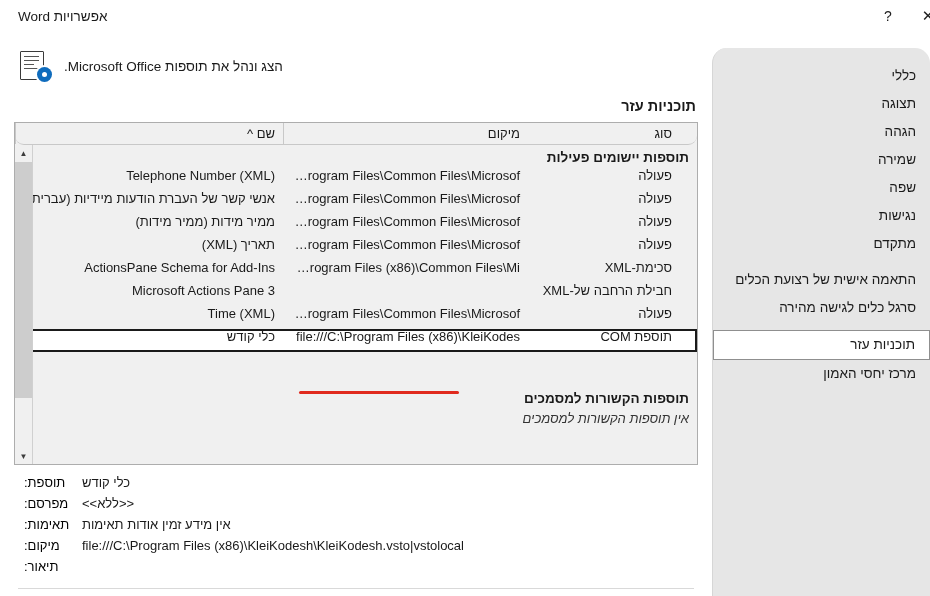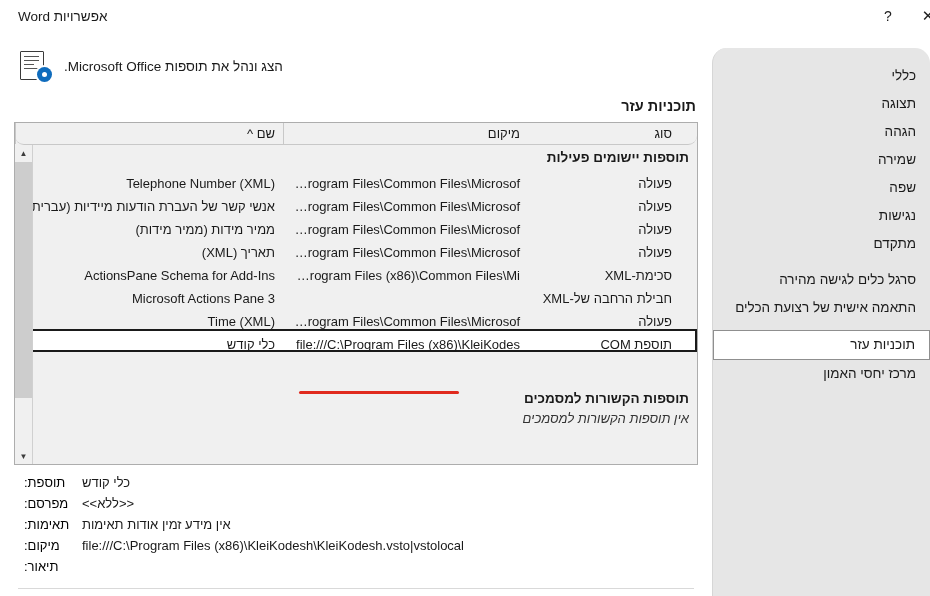--- a/index.html
+++ b/index.html
@@ -206,21 +206,21 @@
     font-size: 13.5px;
     font-weight: bold;
     text-align: right;
     padding: 5px 8px 3px 0;
     color: #1a1a1a;
   }
   .row {
     display: flex;
     flex-direction: row-reverse;
     height: 23px;
-    align-items: flex-end;
+    align-items: flex-start;
     cursor: default;
   }
   .cell {
     font-size: 13px;
     color: #1a1a1a;
     padding: 0 8px;
     box-sizing: border-box;
     text-align: right;
     white-space: nowrap;
     overflow: hidden;
@@ -336,22 +336,22 @@
 
   <div class="navpane">
     <div class="nav-item">כללי</div>
     <div class="nav-item">תצוגה</div>
     <div class="nav-item">הגהה</div>
     <div class="nav-item">שמירה</div>
     <div class="nav-item">שפה</div>
     <div class="nav-item">נגישות</div>
     <div class="nav-item">מתקדם</div>
     <div class="nav-gap"></div>
+    <div class="nav-item">התאמה אישית של רצועת הכלים</div>
     <div class="nav-item">סרגל כלים לגישה מהירה</div>
-    <div class="nav-item">התאמה אישית של רצועת הכלים</div>
     <div class="nav-gap"></div>
     <div class="nav-item selected">תוכניות עזר</div>
     <div class="nav-item">מרכז יחסי האמון</div>
   </div>
 
   <div class="content">
 
     <div class="header-row">
       <div class="header-icon">
         <div class="doc">

